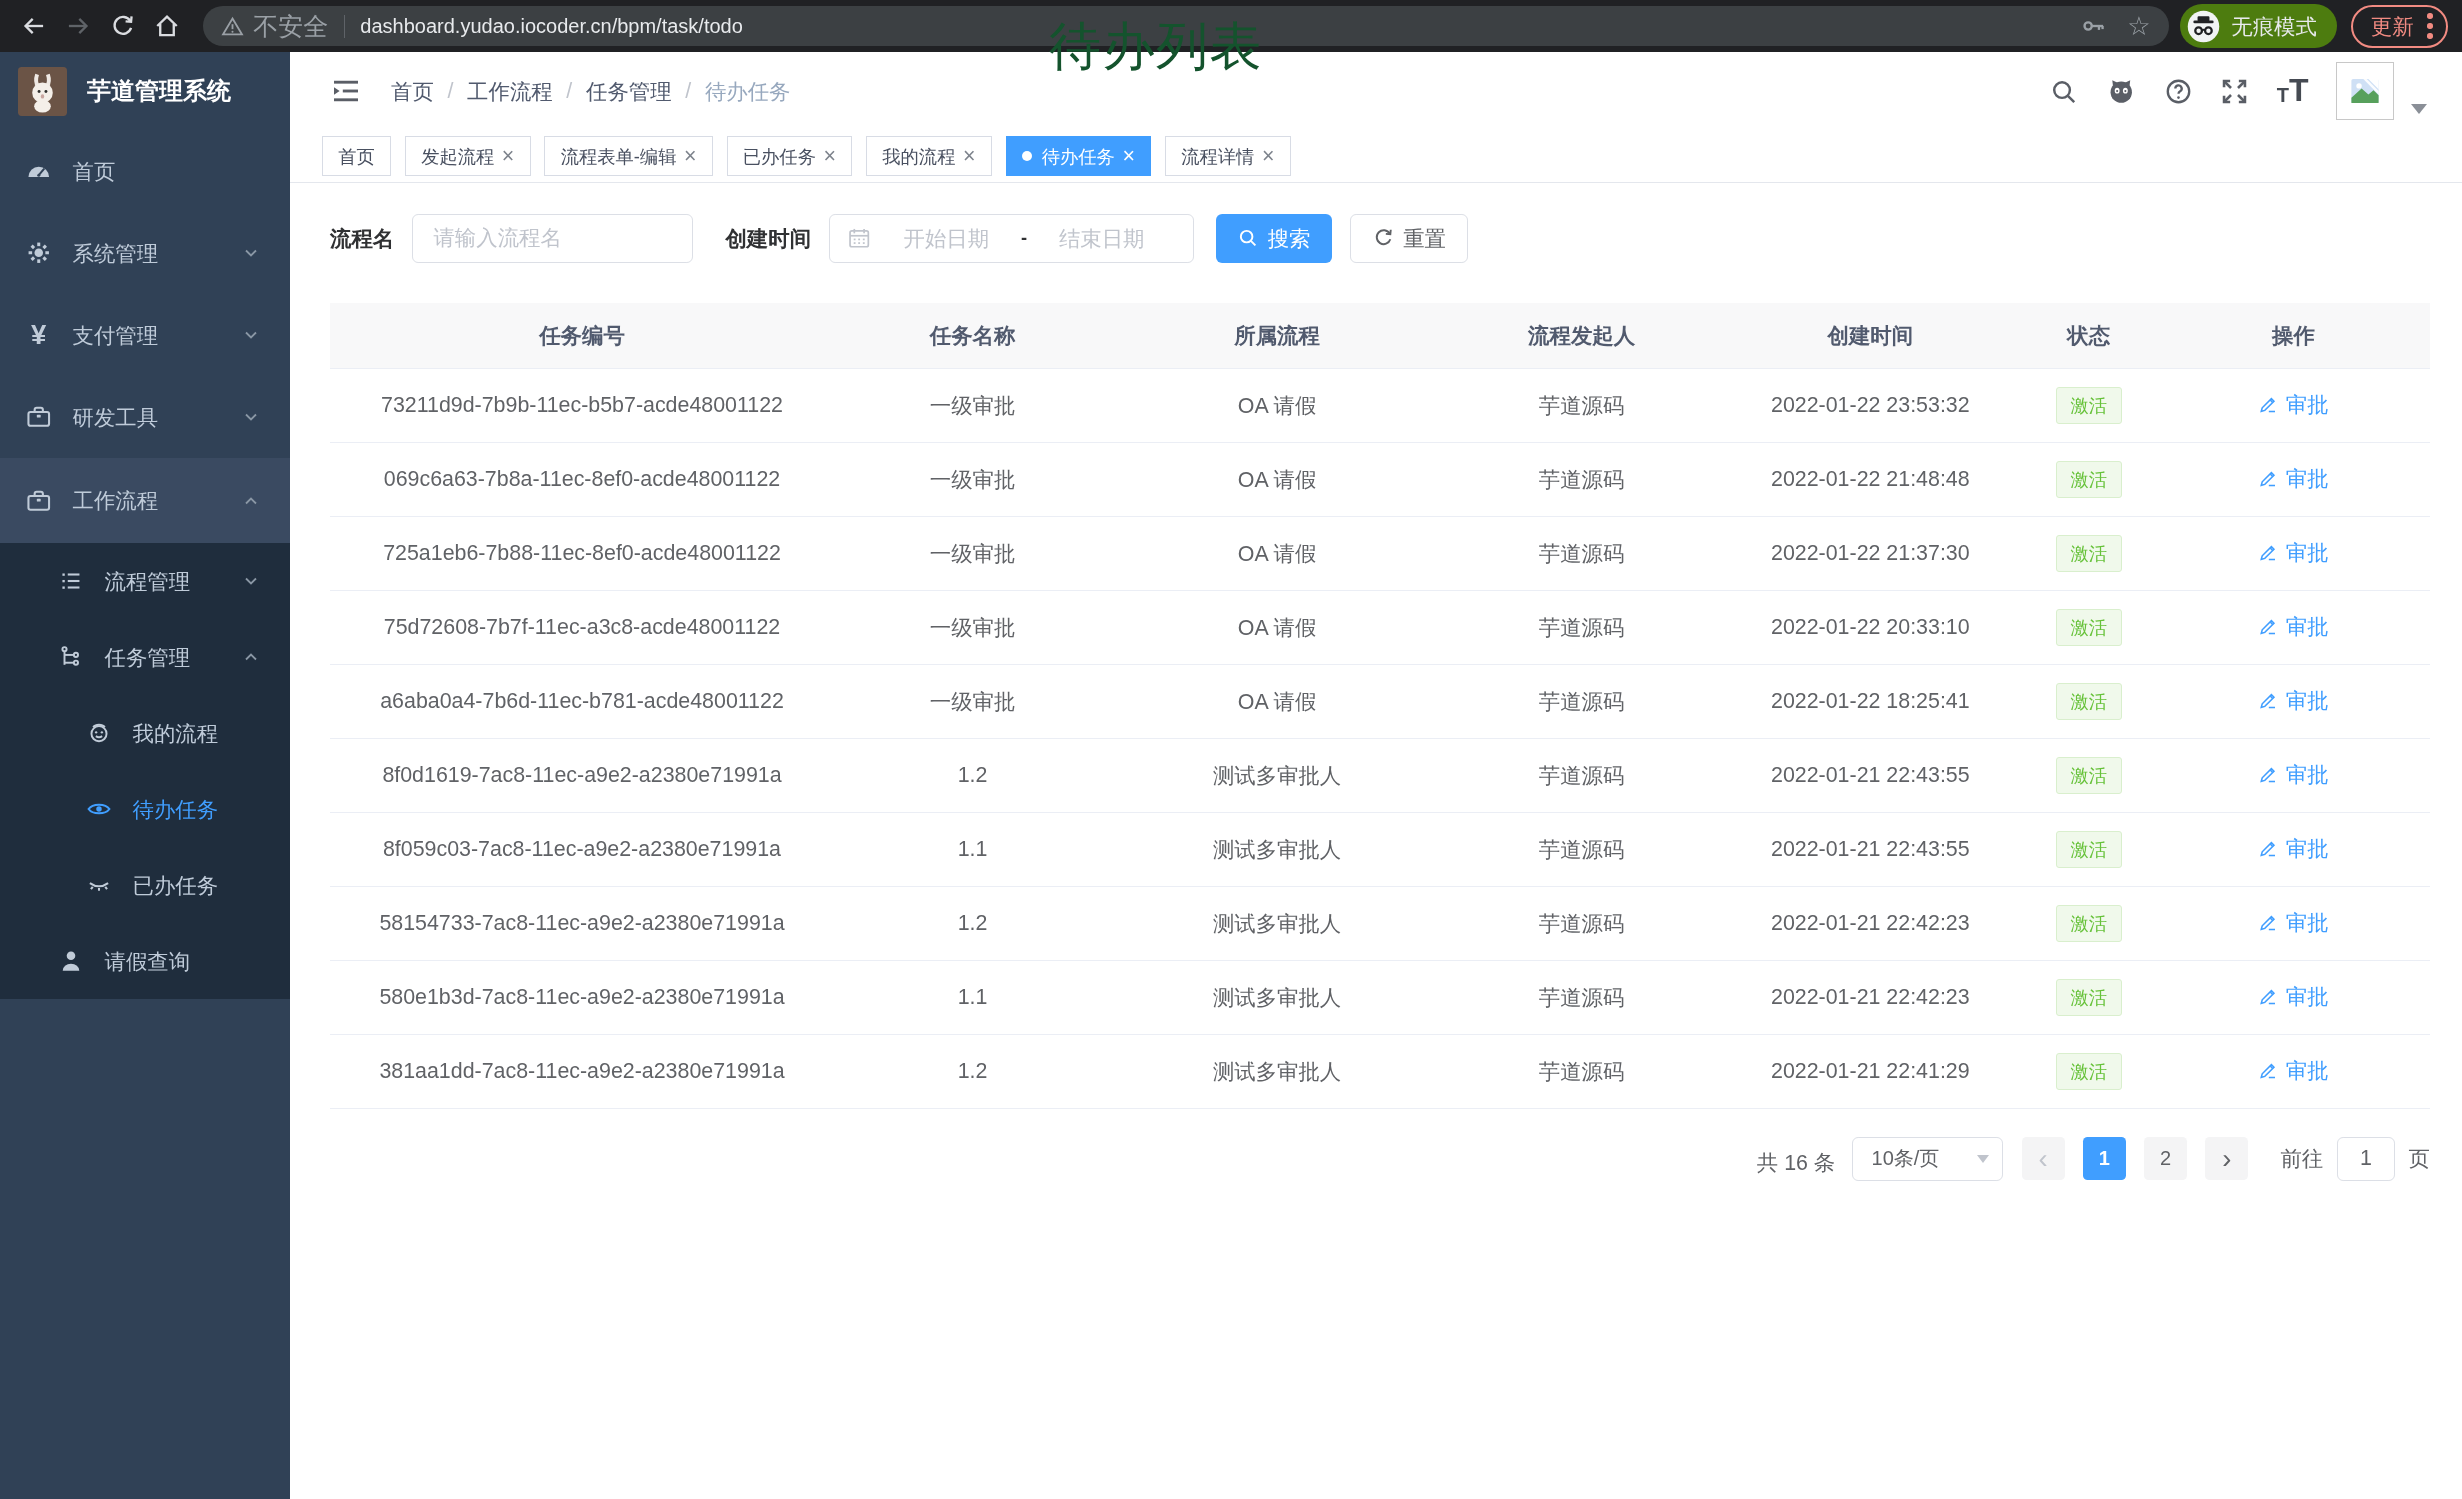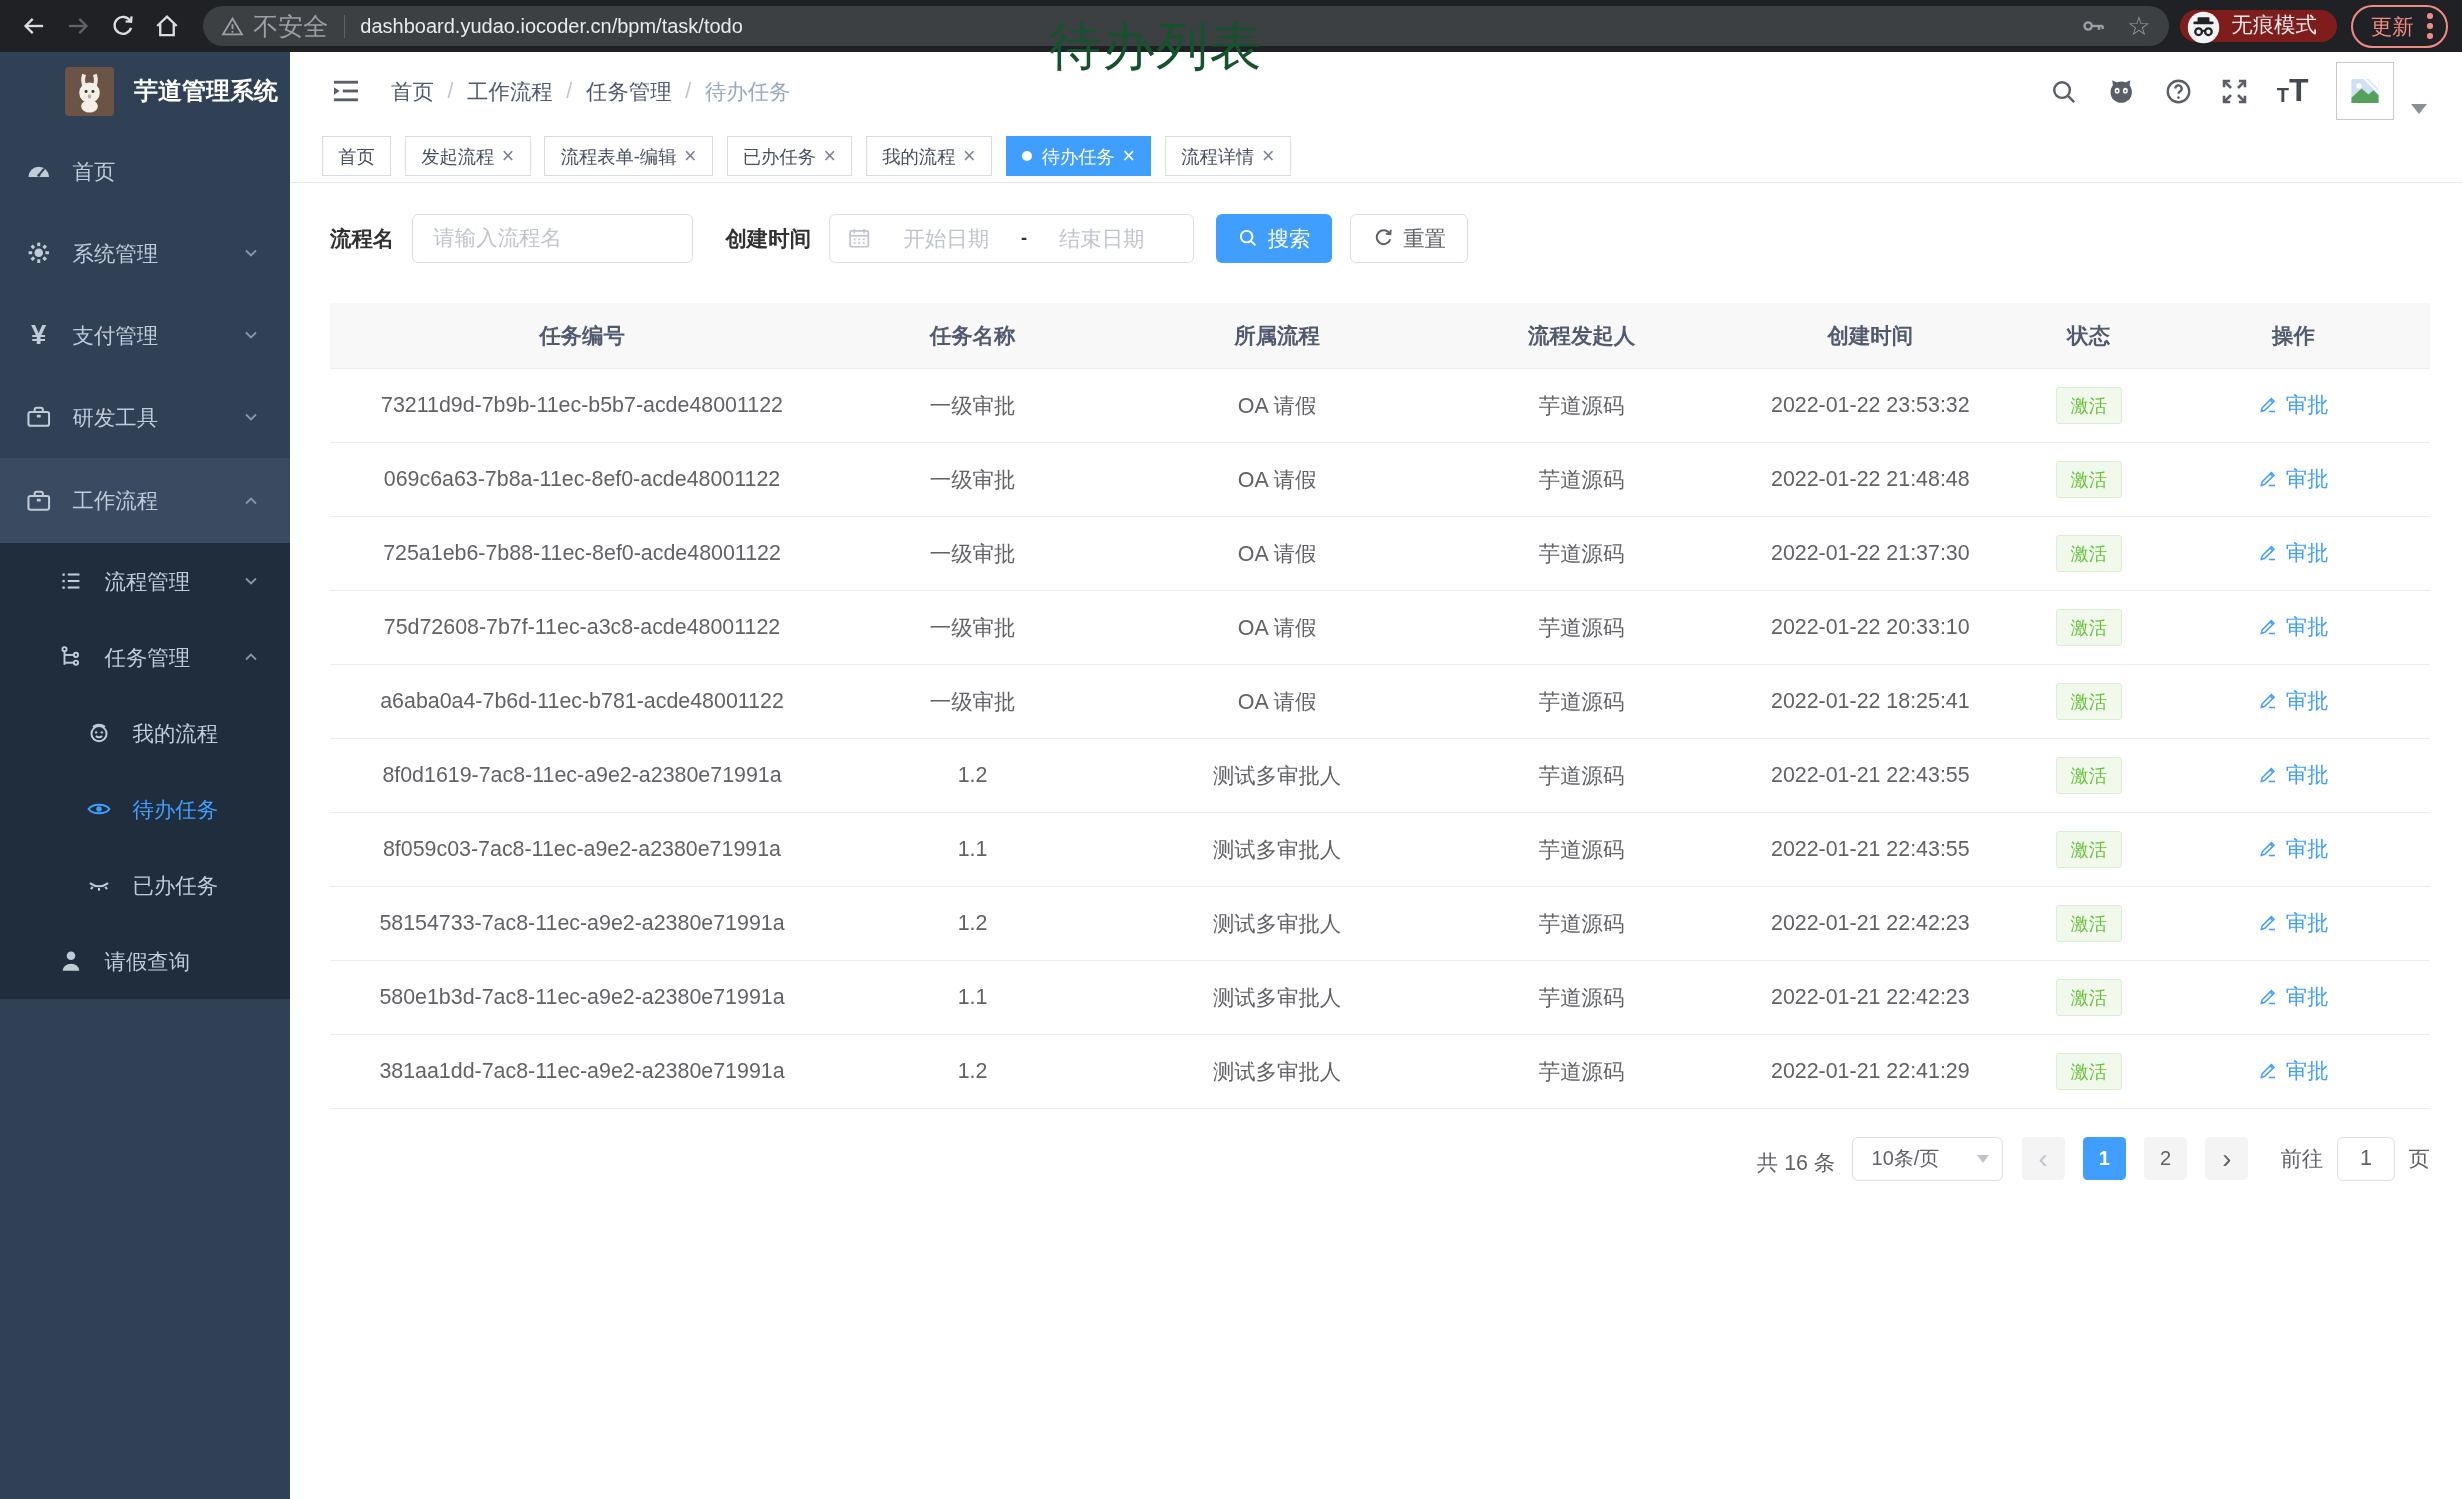--- a/index.html
+++ b/index.html
@@ -11,33 +11,33 @@
   .chrome { height:52px; background:#202124; display:flex; align-items:center; padding:0 13.7px; }
   .nav-btn { width:40px; height:40px; border-radius:50%; display:flex; align-items:center; justify-content:center; color:#dadce0; flex-shrink:0; margin-right:4.6px; }
   .nav-btn.disabled { color:#5f6368; }
   .addressbar { flex:1; height:40px; background:#3c4043; border-radius:21.4px; display:flex; align-items:center; padding:0 18.3px; margin:0 10.7px; min-width:0; }
   .sec-label { color:#9aa0a6; font-size:25px; margin-left:9.2px; }
   .addr-div { width:1.5px; height:23px; background:#5f6368; margin:0 15.3px; }
   .url { color:#e8eaed; font-size:20px; white-space:nowrap; }
   .addr-spacer { flex:1; }
   .addr-ico { color:#9aa0a6; margin-left:20px; display:flex; align-items:center; }
   .star-glyph { font-size:26px; color:#9aa0a6; line-height:1; }
-  .incog { display:flex; height:32px; background:#7f1d1d; border-radius:23px; padding:0 20px 0 6.1px; flex-shrink:0; }
+  .incog { display:flex; align-items:center; height:44px; background:#4d7c0f; border-radius:23px; padding:0 20px 0 6.1px; flex-shrink:0; }
   .incog-txt { color:#e8eaed; font-size:21.4px; margin-left:10.7px; }
   .update-pill { display:flex; align-items:center; height:43px; border:2.3px solid #f28b82; border-radius:23px; padding:0 13.7px 0 18.3px; margin-left:13.7px; color:#f28b82; flex-shrink:0; }
   .update-txt { font-size:21.4px; }
   .vdots { display:flex; flex-direction:column; gap:4.6px; margin-left:13.7px; }
   .vdots i { width:5.3px; height:5.3px; border-radius:50%; background:#f28b82; }
 
   
   .app { display:flex; height:1448px; }
 
   
   .sidebar { width:290px; background:#304156; flex-shrink:0; color:#bfcbd9; }
-  .logo-row { height:78px; display:flex; align-items:center; padding-left:65px; }
+  .logo-row { height:78px; display:flex; align-items:center; padding-left:18px; }
   .logo-title { color:#fff; font-weight:bold; font-size:24px; margin-left:20px; }
   .mi { display:flex; align-items:center; height:82px; cursor:pointer; }
   .mi .micon { width:27.5px; margin-left:25px; margin-right:20px; display:flex; justify-content:center; color:#c0cbd8; }
   .mi .label { font-size:21.4px; color:#bfcbd9; }
   .mi .chev { margin-left:auto; margin-right:29px; color:#8a97a5; }
   .mi.lv2 .micon { margin-left:57px; }
   .mi.lv3 .micon { margin-left:85px; }
   .mi.parent-open { background:#3a4a61; height:85px; }
   .submenu { background:#1f2d3d; }
   .submenu .mi { height:76px; }

